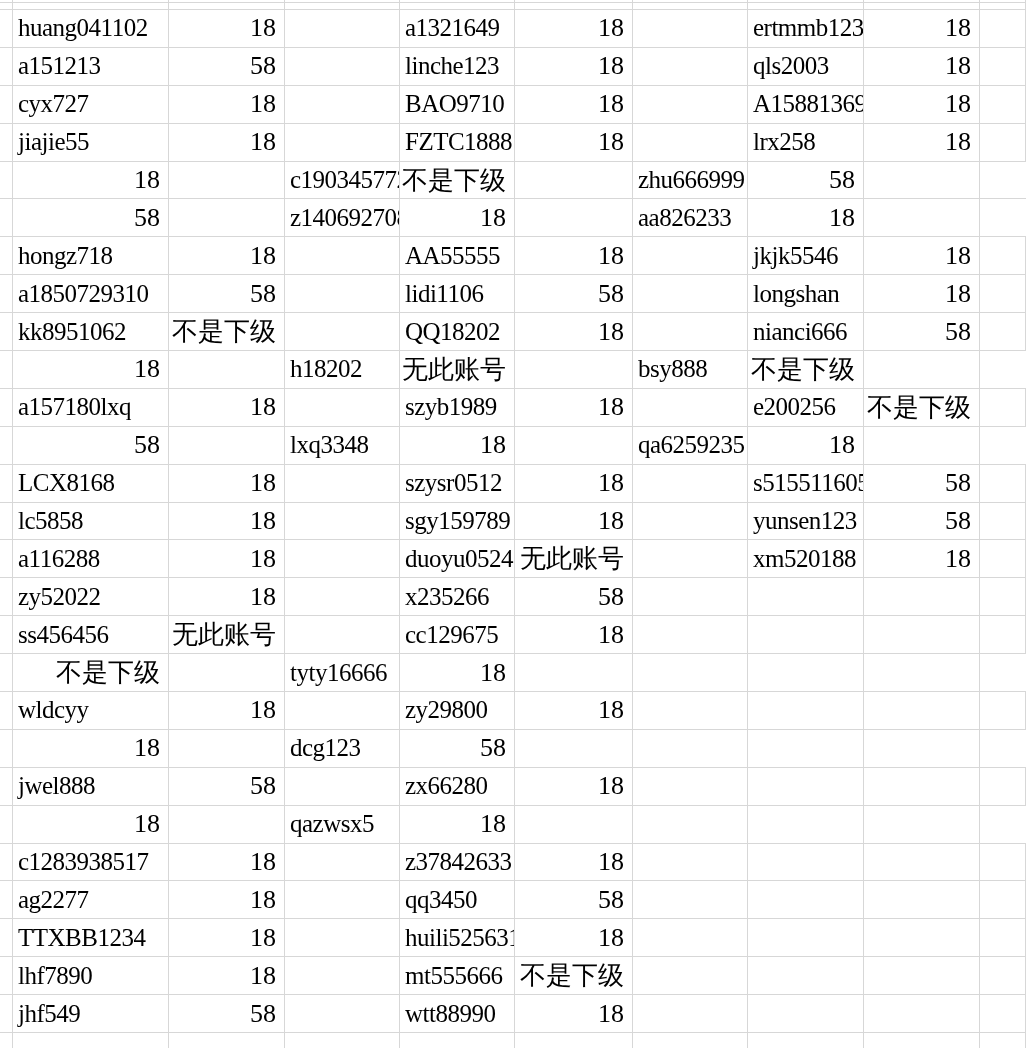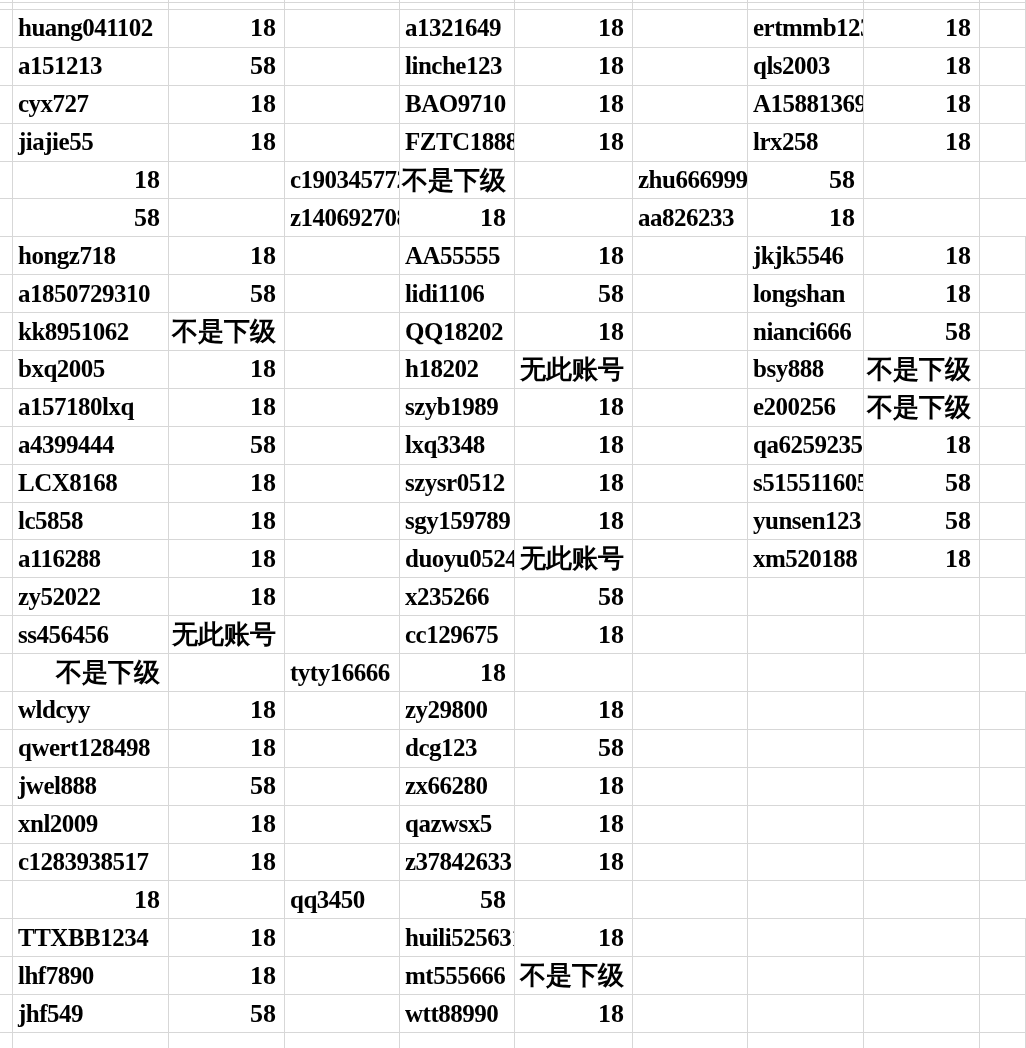--- a/index.html
+++ b/index.html
@@ -28,21 +28,21 @@
     box-sizing: border-box;
     border-right: 1px solid #d7d7d7;
     overflow: hidden;
     white-space: nowrap;
     display: flex;
     align-items: center;
     height: 100%;
   }
   .r-sliver { height: 3px; }
   .r-stub   { height: 7px; }
-  .r-data   { height: 37.9px; font-weight: bold; }
+  .r-data   { height: 37.9px; }
   .c-user {
     justify-content: flex-start;
     padding-left: 5px;
     font-size: 25px;
     letter-spacing: -0.5px;
   }
   .c-val {
     justify-content: flex-end;
     padding-right: 8px;
     font-size: 26px;
@@ -177,21 +177,20 @@
       <div class="c-empty"></div>
       <div class="c-user">QQ18202</div>
       <div class="c-val">18</div>
       <div class="c-empty"></div>
       <div class="c-user">nianci666</div>
       <div class="c-val">58</div>
       <div class="c-empty"></div>
     </div>
     <div class="row r-data">
       <div class="c-empty"></div>
-      <div class="c-user">bxq2005</div>
       <div class="c-val">18</div>
       <div class="c-empty"></div>
       <div class="c-user">h18202</div>
       <div class="c-val">无此账号</div>
       <div class="c-empty"></div>
       <div class="c-user">bsy888</div>
       <div class="c-val">不是下级</div>
       <div class="c-empty"></div>
     </div>
     <div class="row r-data">
@@ -201,21 +200,20 @@
       <div class="c-empty"></div>
       <div class="c-user">szyb1989</div>
       <div class="c-val">18</div>
       <div class="c-empty"></div>
       <div class="c-user">e200256</div>
       <div class="c-val">不是下级</div>
       <div class="c-empty"></div>
     </div>
     <div class="row r-data">
       <div class="c-empty"></div>
-      <div class="c-user">a4399444</div>
       <div class="c-val">58</div>
       <div class="c-empty"></div>
       <div class="c-user">lxq3348</div>
       <div class="c-val">18</div>
       <div class="c-empty"></div>
       <div class="c-user">qa6259235</div>
       <div class="c-val">18</div>
       <div class="c-empty"></div>
     </div>
     <div class="row r-data">
@@ -296,21 +294,20 @@
       <div class="c-empty"></div>
       <div class="c-user">zy29800</div>
       <div class="c-val">18</div>
       <div class="c-empty"></div>
       <div class="c-user"></div>
       <div class="c-val"></div>
       <div class="c-empty"></div>
     </div>
     <div class="row r-data">
       <div class="c-empty"></div>
-      <div class="c-user">qwert128498</div>
       <div class="c-val">18</div>
       <div class="c-empty"></div>
       <div class="c-user">dcg123</div>
       <div class="c-val">58</div>
       <div class="c-empty"></div>
       <div class="c-user"></div>
       <div class="c-val"></div>
       <div class="c-empty"></div>
     </div>
     <div class="row r-data">
@@ -320,21 +317,20 @@
       <div class="c-empty"></div>
       <div class="c-user">zx66280</div>
       <div class="c-val">18</div>
       <div class="c-empty"></div>
       <div class="c-user"></div>
       <div class="c-val"></div>
       <div class="c-empty"></div>
     </div>
     <div class="row r-data">
       <div class="c-empty"></div>
-      <div class="c-user">xnl2009</div>
       <div class="c-val">18</div>
       <div class="c-empty"></div>
       <div class="c-user">qazwsx5</div>
       <div class="c-val">18</div>
       <div class="c-empty"></div>
       <div class="c-user"></div>
       <div class="c-val"></div>
       <div class="c-empty"></div>
     </div>
     <div class="row r-data">
@@ -344,20 +340,21 @@
       <div class="c-empty"></div>
       <div class="c-user">z37842633</div>
       <div class="c-val">18</div>
       <div class="c-empty"></div>
       <div class="c-user"></div>
       <div class="c-val"></div>
       <div class="c-empty"></div>
     </div>
     <div class="row r-data">
       <div class="c-empty"></div>
+      <div class="c-user">ag2277</div>
       <div class="c-val">18</div>
       <div class="c-empty"></div>
       <div class="c-user">qq3450</div>
       <div class="c-val">58</div>
       <div class="c-empty"></div>
       <div class="c-user"></div>
       <div class="c-val"></div>
       <div class="c-empty"></div>
     </div>
     <div class="row r-data">

